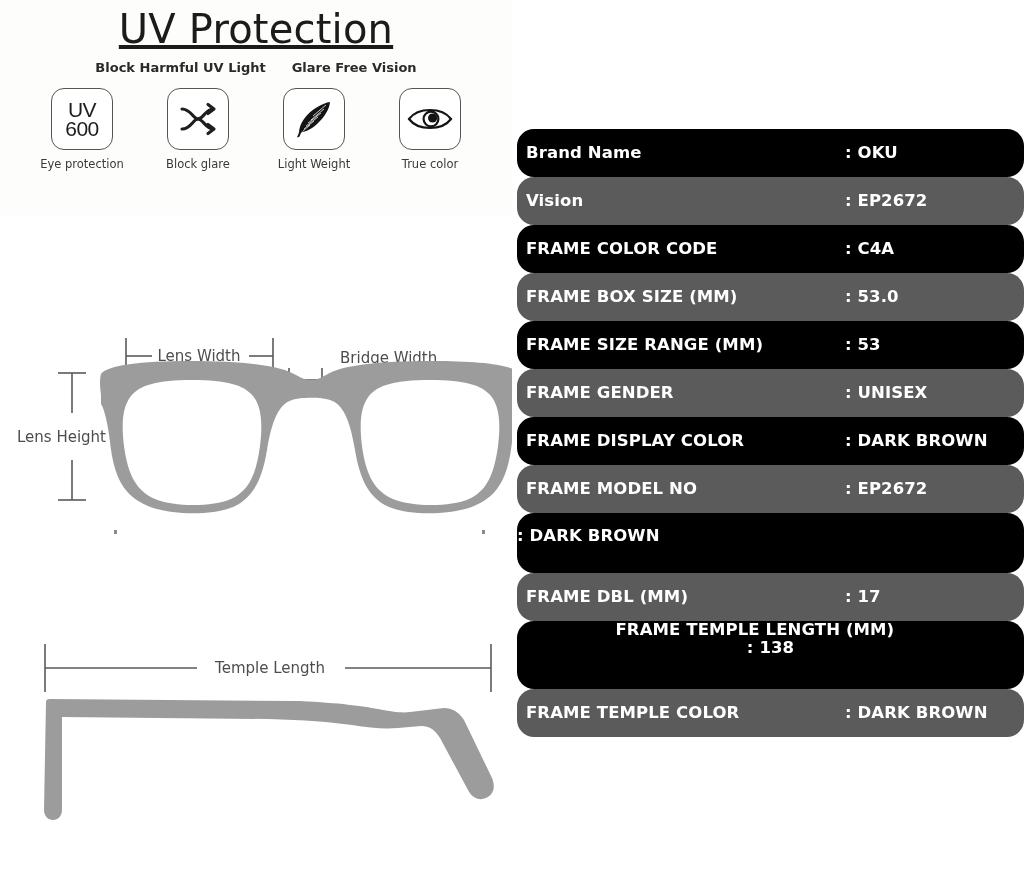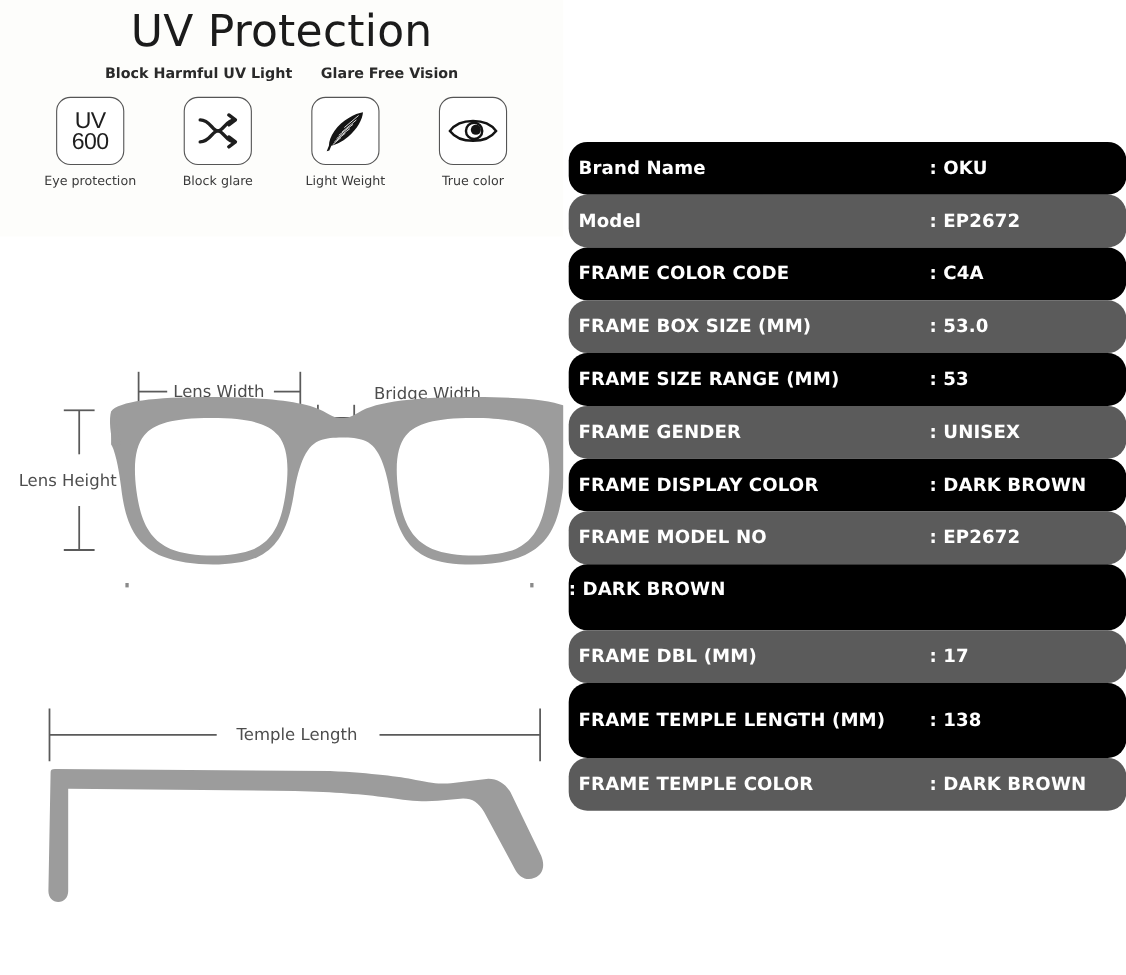--- a/index.html
+++ b/index.html
@@ -16,20 +16,21 @@
     position:absolute; left:0; top:0; width:512px; height:886px;
     background:#ffffff;
   }
 
   
   #uv-block{ position:absolute; left:0; top:0; width:512px; height:215px; background:#fdfdfb; }
   #uv-title{
     text-align:center; font-size:40px; font-weight:400;
     color:#1b1b1b; letter-spacing:.2px; padding-top:6px;
     font-family:"DejaVu Sans", sans-serif;
+    text-decoration:underline;
   }
   #uv-subline{
     display:flex; justify-content:center; gap:26px;
     margin-top:8px; padding:0 22px;
   }
   #uv-subline .sub{
     font-size:13px; font-weight:bold; color:#2a2a2a;
     font-family:"DejaVu Sans", sans-serif; white-space:nowrap;
   }
 
@@ -75,21 +76,21 @@
   .spec-row.dark{ background:#000000; }
   .spec-row.gray{ background:#5b5b5b; }
   .spec-label{
     width:328px; padding-left:9px; line-height:1.12;
   }
   .spec-value{
     flex:1; padding-left:0px; line-height:1.12; white-space:nowrap;
   }
   .spec-row.h1{ height:48px; }
   .spec-row.h2{ height:60px; }
-  .spec-row.h3{ height:68px; }
+  .spec-row.h3{ height:68px;flex-direction:column; }
   .spec-row.brandrow .spec-label{ font-weight:bold; }
 </style>
 </head>
 <body>
 
 <div id="left-panel">
 
   <div id="uv-block">
     <div id="uv-title">UV Protection</div>
 
@@ -264,21 +265,21 @@
 </div>
 
 <div id="spec-table">
 
   <div class="spec-row dark h1 brandrow">
     <div class="spec-label">Brand Name</div>
     <div class="spec-value">: OKU</div>
   </div>
 
   <div class="spec-row gray h1 brandrow">
-    <div class="spec-label">Model</div>
+    <div class="spec-label">Vision</div>
     <div class="spec-value">: EP2672</div>
   </div>
 
   <div class="spec-row dark h1">
     <div class="spec-label">FRAME COLOR CODE</div>
     <div class="spec-value">: C4A</div>
   </div>
 
   <div class="spec-row gray h1">
     <div class="spec-label">FRAME BOX SIZE (MM)</div>

